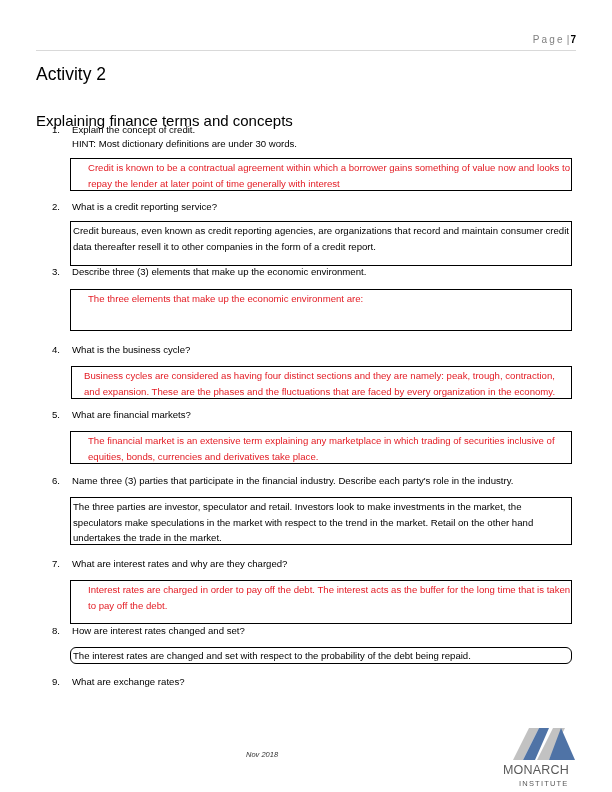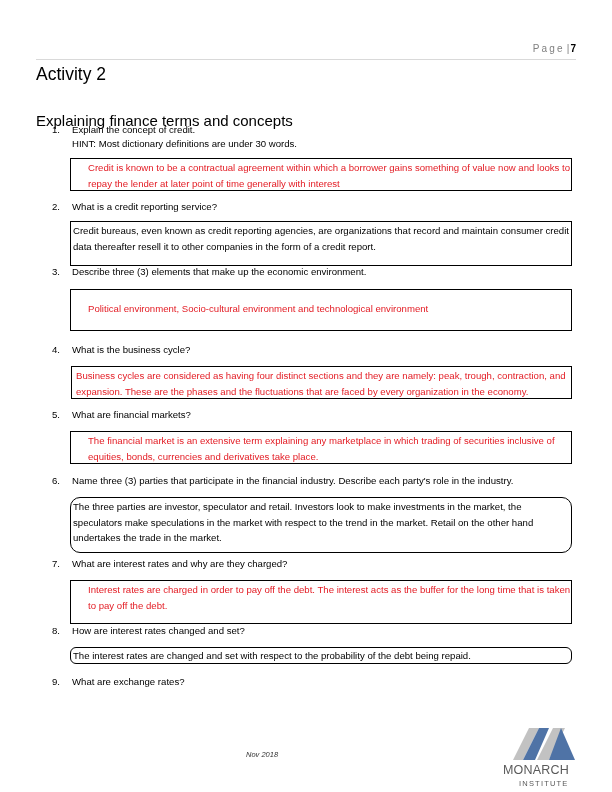--- a/index.html
+++ b/index.html
@@ -3,21 +3,21 @@
   <meta charset="utf-8">
   <style>
     html, body { margin: 0; padding: 0; }
     body {
       width: 612px; height: 792px; background: #ffffff; position: relative; overflow: hidden;
       font-family: "Liberation Sans", "DejaVu Sans", sans-serif; color: #000;
     }
     .page-header {
       position: absolute; left: 36px; top: 34px; width: 540px; height: 16px;
       border-bottom: 1px solid #d9d9d9; text-align: right;
-      font-size: 10px; color: #7f7f7f; margin-top: 9px;
+      font-size: 10px; color: #7f7f7f;
     }
     .page-header .lbl { letter-spacing: 2.2px; }
     .page-header .sep { color: #7f7f7f; margin: 0 1px 0 2px; }
     .page-header .num { font-weight: bold; color: #000; }
     .title { position: absolute; left: 36px; top: 64px; font-size: 17.5px; font-weight: normal; }
     .subtitle { position: absolute; left: 36px; top: 112px; font-size: 15px; font-weight: normal; }
     .q { position: absolute; left: 52px; font-size: 9.6px; line-height: 14px; }
     .q .n { display: inline-block; width: 20px; }
     .q .t { position: absolute; left: 20px; top: 0; white-space: nowrap; }
     .ans {
@@ -52,40 +52,40 @@
   <span class="n">2.</span>
   <span class="t">What is a credit reporting service?</span>
 </div>
 <div class="ans" style="top:221px;height:45px;">Credit bureaus, even known as credit reporting agencies, are organizations that record and maintain consumer credit data thereafter resell it to other companies in the form of a credit report.</div>
 
 <div class="q" style="top:265px;">
   <span class="n">3.</span>
   <span class="t">Describe three (3) elements that make up the economic environment.</span>
 </div>
 <div class="ans red" style="top:289px;height:42px;">
-  <div style="margin-top:10px;">Political environment, Socio-cultural environment and technological environment</div>
+  <div>The three elements that make up the economic environment are:</div>
 </div>
 
 <div class="q" style="top:343px;">
   <span class="n">4.</span>
   <span class="t">What is the business cycle?</span>
 </div>
-<div class="ans red" style="top:366px;height:33px;left:71px;width:501px;padding-left:4px;">Business cycles are considered as having four distinct sections and they are namely: peak, trough, contraction, and expansion. These are the phases and the fluctuations that are faced by every organization in the economy.</div>
+<div class="ans red" style="top:366px;height:33px;left:71px;width:501px;padding-left:12px;">Business cycles are considered as having four distinct sections and they are namely: peak, trough, contraction, and expansion. These are the phases and the fluctuations that are faced by every organization in the economy.</div>
 
 <div class="q" style="top:408px;">
   <span class="n">5.</span>
   <span class="t">What are financial markets?</span>
 </div>
 <div class="ans red" style="top:431px;height:33px;">The financial market is an extensive term explaining any marketplace in which trading of securities inclusive of equities, bonds, currencies and derivatives take place.</div>
 
 <div class="q" style="top:474px;">
   <span class="n">6.</span>
   <span class="t">Name three (3) parties that participate in the financial industry. Describe each party's role in the industry.</span>
 </div>
-<div class="ans" style="top:497px;height:56px;border-radius:10px;">The three parties are investor, speculator and retail. Investors look to make investments in the market, the speculators make speculations in the market with respect to the trend in the market. Retail on the other hand undertakes the trade in the market.</div>
+<div class="ans" style="top:497px;height:48px;">The three parties are investor, speculator and retail. Investors look to make investments in the market, the speculators make speculations in the market with respect to the trend in the market. Retail on the other hand undertakes the trade in the market.</div>
 
 <div class="q" style="top:557px;">
   <span class="n">7.</span>
   <span class="t">What are interest rates and why are they charged?</span>
 </div>
 <div class="ans red" style="top:580px;height:44px;">Interest rates are charged in order to pay off the debt. The interest acts as the buffer for the long time that is taken to pay off the debt.</div>
 
 <div class="q" style="top:624px;">
   <span class="n">8.</span>
   <span class="t">How are interest rates changed and set?</span>

